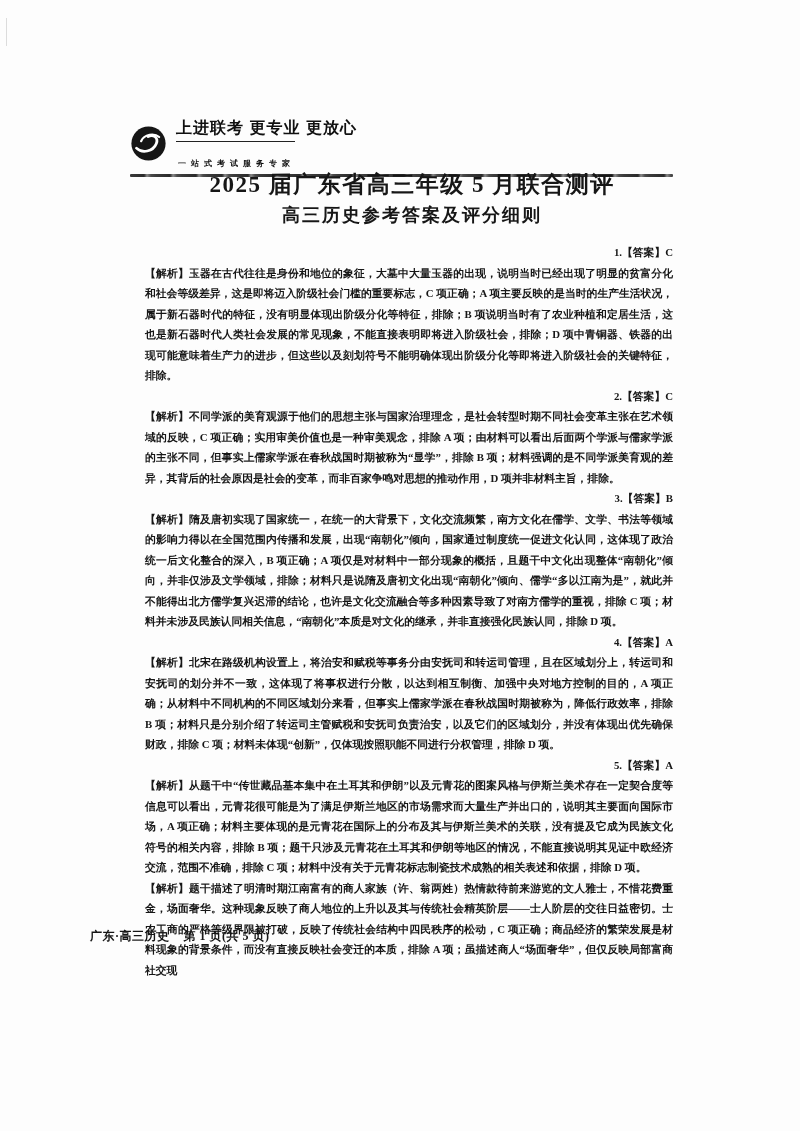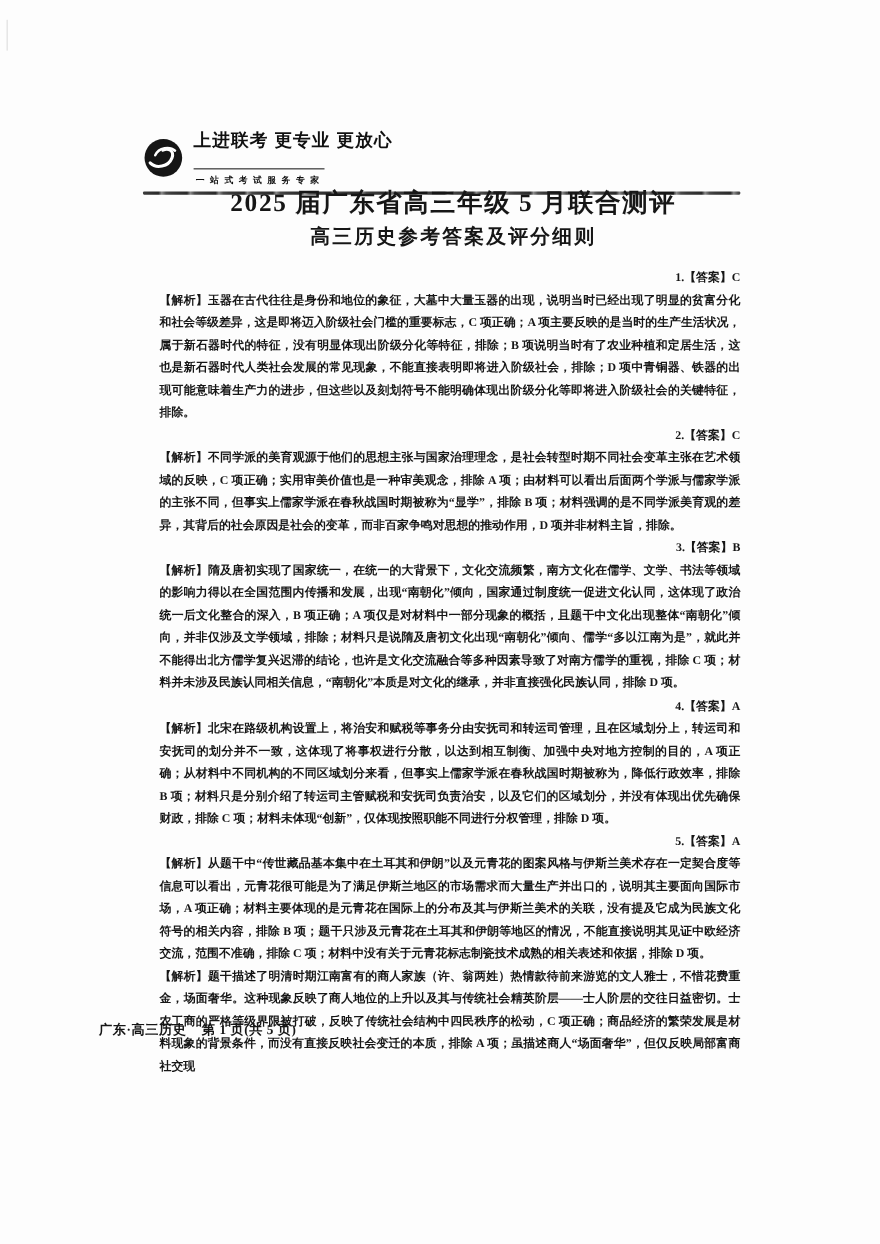--- a/index.html
+++ b/index.html
@@ -16,29 +16,29 @@
     background: #fdfdfd;
   }
   .scan-mark {
     position: absolute; left: 6px; top: 18px;
     width: 1px; height: 28px; background: #dcdcdc;
   }
   
   .header { position: absolute; left: 130px; top: 118px; width: 543px; }
   .logo-row { display: flex; align-items: center; gap: 9px; }
   .logo-mark svg { width: 37px; height: 37px; display: block; }
-  .logo-text { display: flex; flex-direction: column; gap: 12px; }
+  .logo-text { display: flex; flex-direction: column; }
   .brand {
     font-family: "Liberation Sans", "DejaVu Sans", sans-serif;
     font-weight: bold; font-size: 16px; letter-spacing: 1px; color: #101010;
   }
   .tagline {
     font-family: Liberation Sans, sans-serif;
     font-weight: bold; font-size: 8px; letter-spacing: 5px;
-    border-top: 1.5px solid #222; margin-top: 2px; padding: 4px 0 0 2px;
+    border-top: 1.5px solid #222; margin-top: 2px; padding: 16px 0 0 2px;
     color: #101010; width: fit-content; white-space: nowrap;
   }
   .divider {
     margin-top: 5px; height: 3px; border-radius: 1px;
     background: repeating-linear-gradient(90deg,
       #3b3b3b 0px, #2a2a2a 14px, #8a8a8a 17px, #4a4a4a 21px, #3b3b3b 26px);
   }
   
   .title {
     position: absolute; left: 12px; top: 169px; width: 100%;

